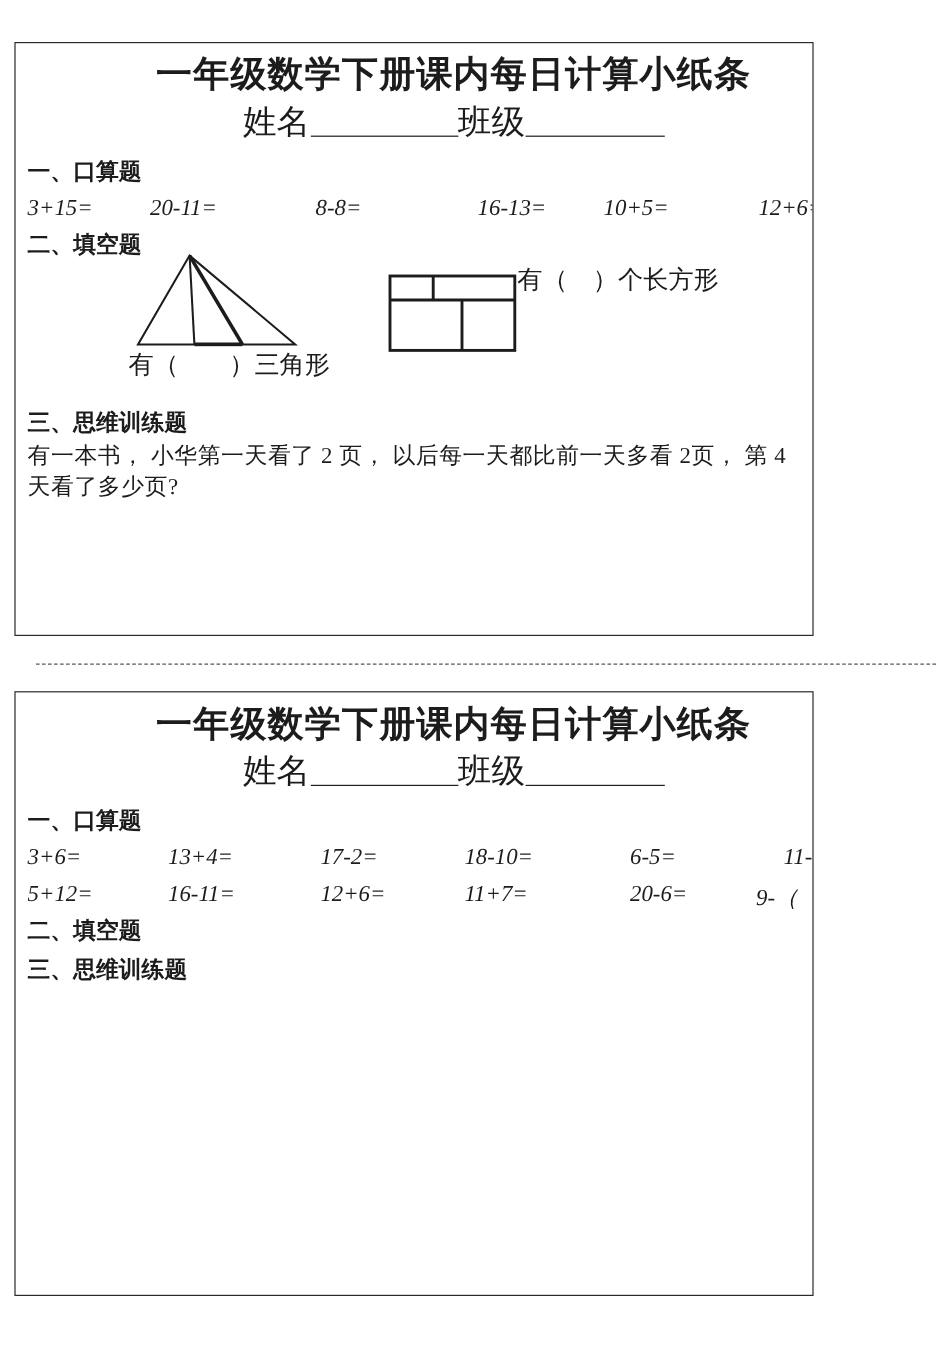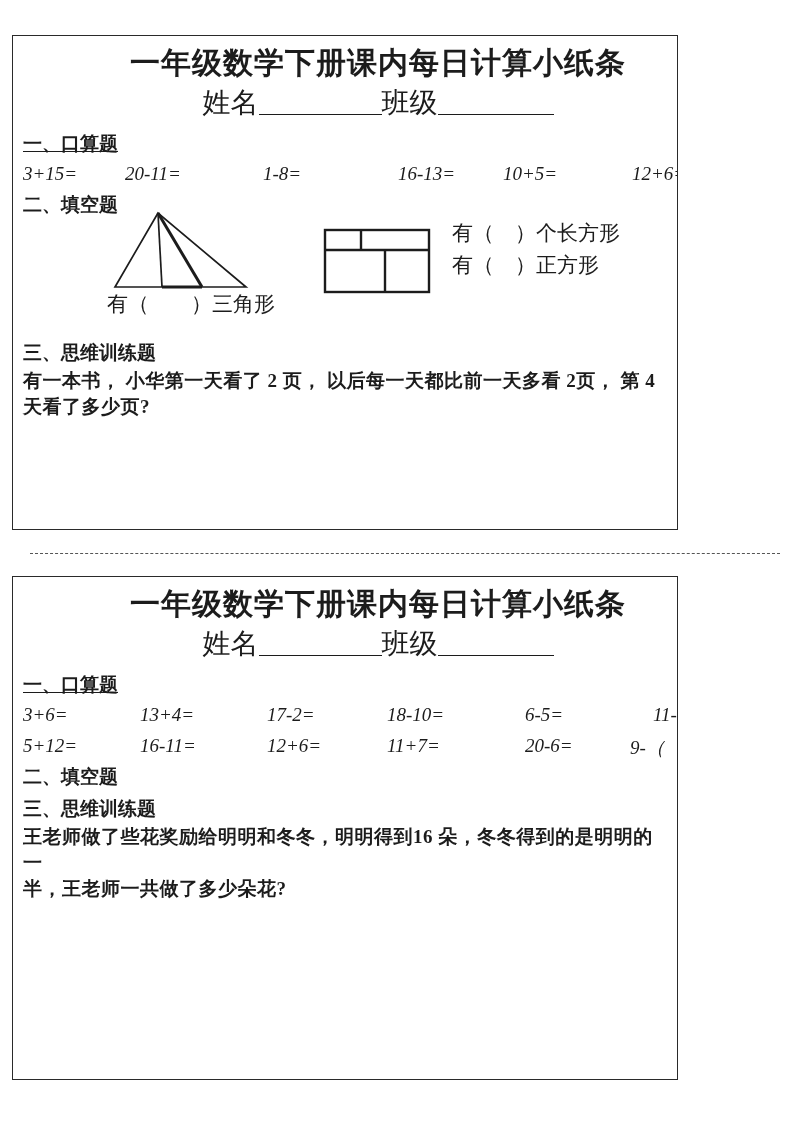--- a/index.html
+++ b/index.html
@@ -32,37 +32,37 @@
   .blank-underline {
     display:inline-block; height:20px; vertical-align:-3px;
     border-bottom:1.5px solid #1c1c1c;
   }
   .blank-name  { width:123px; }
   .blank-class { width:116px; }
   .section-heading {
     font-family:"Liberation Sans","DejaVu Sans",sans-serif;
     font-weight:bold; font-size:19px; line-height:24px;
   }
-  .h-oral  { margin-top:16px;text-decoration:underline; }
+  .h-oral  { margin-top:16px; }
   .oral-rows { margin-top:4px;font-style:italic; }
   .oral-row { position:relative; height:31px; font-size:19px; }
   .cell { position:absolute; top:3px; white-space:nowrap; }
   .h-fill { margin-top:2px; }
   .figure-row { display:flex; align-items:flex-start; margin-top:-6px; }
   .triangle-block { margin-left:84px; width:178px; }
   .triangle-block svg { display:block; margin-left:5px; }
   .figure-caption { font-size:21px; line-height:26px; margin-top:2px; white-space:nowrap; }
   .rect-block { margin-left:38px; margin-top:17px; }
-  .rect-captions { margin-left:21px; margin-top:6px; }
+  .rect-captions { margin-left:0; margin-top:6px; }
   .rect-captions .figure-caption { line-height:32px; margin-top:0; }
   .h-think1 { margin-top:24px; }
   .h-think2 { margin-top:8px; }
   .para {
     font-size:19px; line-height:26px; margin-top:3px;
-    white-space:pre-wrap; letter-spacing:0.5px;font-weight:bold;
+    white-space:pre-wrap; letter-spacing:0.5px;
   }
   .fill-items { margin-top:4px; }
   .fill-item {
     font-size:19px; line-height:29px;
     white-space:pre-wrap; letter-spacing:0.5px;
   }
 </style>
 </head>
 <body>
 
@@ -72,21 +72,21 @@
     <div class="name-line">
       <span>姓名</span><span class="blank-underline blank-name"></span><span>班级</span><span class="blank-underline blank-class"></span>
     </div>
   </header>
 
   <div class="section-heading h-oral">一、口算题</div>
   <div class="oral-rows">
     <div class="oral-row">
       <span class="cell" style="left:0px">3+15=</span>
       <span class="cell" style="left:102px">20-11=</span>
-      <span class="cell" style="left:240px">1-8=</span>
+      <span class="cell" style="left:240px">8-8=</span>
       <span class="cell" style="left:375px">16-13=</span>
       <span class="cell" style="left:480px">10+5=</span>
       <span class="cell" style="left:609px">12+6=</span>
     </div>
   </div>
 
   <div class="section-heading h-fill">二、填空题</div>
 
   <div class="figure-row">
     <div class="triangle-block">
@@ -101,21 +101,20 @@
     <div class="rect-block">
       <svg width="108" height="66" viewBox="0 0 108 66">
         <rect x="2" y="2" width="104" height="62" fill="none" stroke="#1c1c1c" stroke-width="2.4"></rect>
         <line x1="2" y1="22" x2="106" y2="22" stroke="#1c1c1c" stroke-width="2.4"></line>
         <line x1="38" y1="2" x2="38" y2="22" stroke="#1c1c1c" stroke-width="2.4"></line>
         <line x1="62" y1="22" x2="62" y2="64" stroke="#1c1c1c" stroke-width="2.4"></line>
       </svg>
     </div>
     <div class="rect-captions">
       <div class="figure-caption">有（　）个长方形</div>
-      <div class="figure-caption">有（　）正方形</div>
     </div>
   </div>
 
   <div class="section-heading h-think1">三、思维训练题</div>
   <p class="para">有一本书， 小华第一天看了 2 页， 以后每一天都比前一天多看 2页， 第 4
 天看了多少页?</p>
 </section>
 
 <div class="cut-line"></div>
 
@@ -143,15 +142,13 @@
       <span class="cell" style="left:244px">12+6=</span>
       <span class="cell" style="left:364px">11+7=</span>
       <span class="cell" style="left:502px">20-6=</span>
       <span class="cell" style="left:607px">9-（　）=9</span>
     </div>
   </div>
 
   <div class="section-heading h-fill">二、填空题</div>
 
   <div class="section-heading h-think2">三、思维训练题</div>
-  <p class="para">王老师做了些花奖励给明明和冬冬，明明得到16 朵，冬冬得到的是明明的一
-半，王老师一共做了多少朵花?</p>
 </section>
 
 </body></html>

